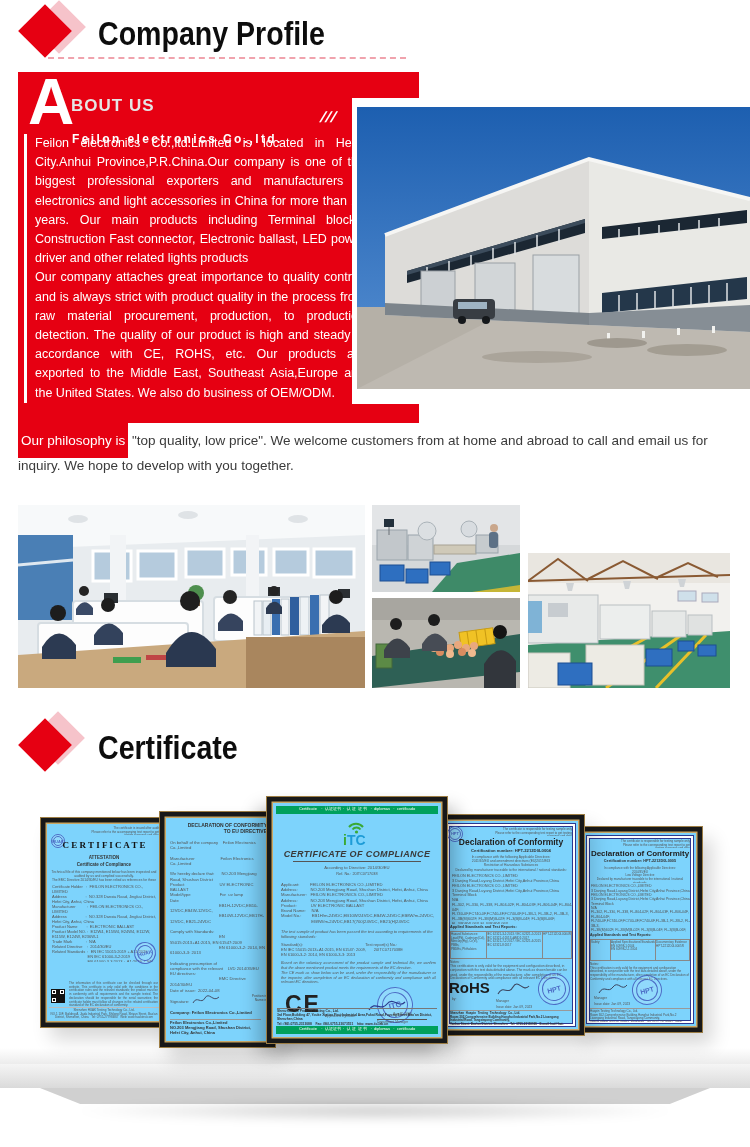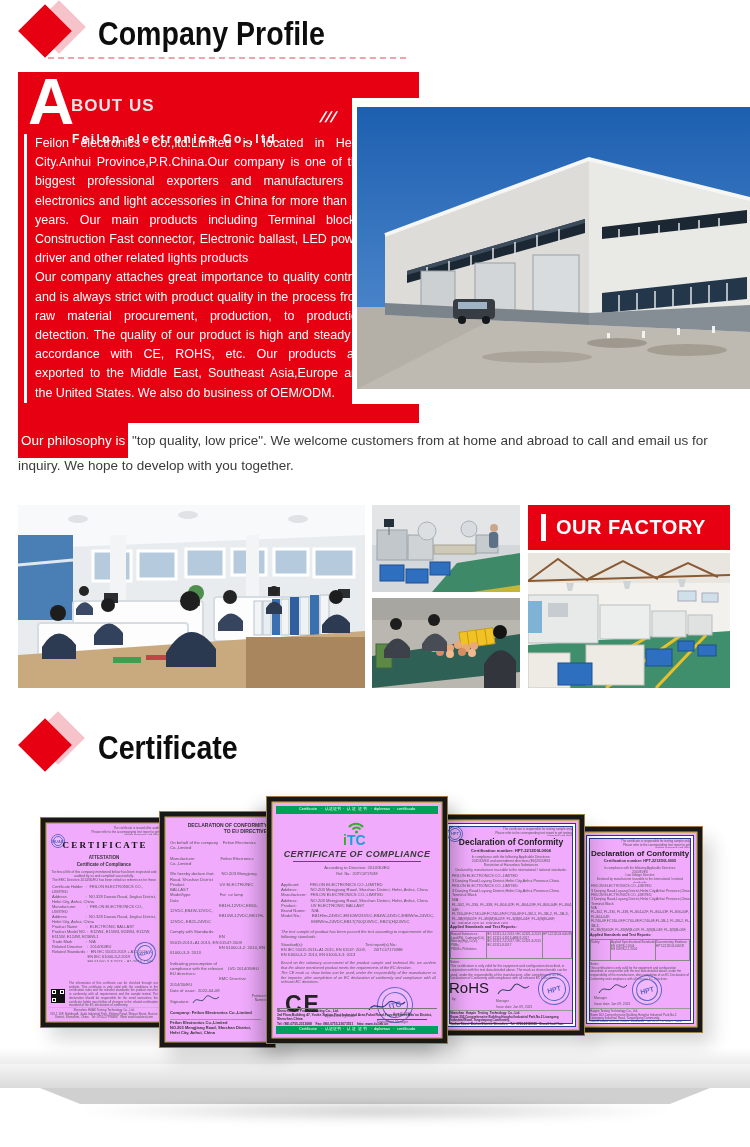--- a/index.html
+++ b/index.html
@@ -34,21 +34,21 @@
 
   
   .gal{position:absolute;overflow:hidden;background:#ccc;}
   .factory-banner{position:absolute;left:528px;top:505px;width:202px;height:45px;background:#e60012;}
   .fb-bar{position:absolute;left:13px;top:9px;width:5px;height:27px;background:#fff;}
   .fb-text{position:absolute;left:28px;top:11px;font-size:20px;font-weight:700;color:#fff;letter-spacing:.5px;}
 
   
   .frame{position:absolute;background:#181818;
          box-shadow:0 0 0 1px #9c7d44, 10px 12px 18px rgba(0,0,0,.16);}
-  .paper{position:absolute;inset:6px;background:#f0abfc;box-shadow:0 0 0 1.5px #c9a765;overflow:hidden;}
+  .paper{position:absolute;inset:6px;background:#7dd3fc;box-shadow:0 0 0 1.5px #c9a765;overflow:hidden;}
   .mic{white-space:pre-wrap;font-size:10px;line-height:1.25;color:#555;transform-origin:0 0;}
   .clip{overflow:hidden;position:absolute;}
   .s30{transform:scale(.30);width:333%;} .s33{transform:scale(.33);width:303%;}
   .s35{transform:scale(.35);width:286%;} .s38{transform:scale(.38);width:263%;}
   .s40{transform:scale(.40);width:250%;} .s42{transform:scale(.42);width:238%;}
   .s45{transform:scale(.45);width:222%;} .s50{transform:scale(.50);width:200%;}
   .ctr{text-align:center;} .rgt{text-align:right;} .bld{font-weight:700;color:#333;}
   .band{position:absolute;left:3px;right:3px;height:8px;background:#00a05c;}
   .stamp{position:absolute;border-radius:50%;border:1.5px solid #4053b8;color:#4053b8;
          display:flex;align-items:center;justify-content:center;font-weight:700;
@@ -275,24 +275,20 @@
       </g>
       <circle cx="24" cy="26" r="6" fill="#1d1d1d"></circle>
         <path d="M12 52 q12 -22 26 -2 l0 10 -26 0 z" fill="#3d424a"></path>
       <circle cx="62" cy="22" r="6" fill="#1d1d1d"></circle>
         <path d="M50 46 q12 -20 25 -2 l0 9 -25 0 z" fill="#474c55"></path>
       <circle cx="128" cy="34" r="7" fill="#141414"></circle>
         <path d="M112 66 q16 -26 32 -3 l0 27 -32 0 z" fill="#32363c"></path>
     </svg>
   </div>
 
-  <div class="factory-banner">
-    <div class="fb-bar"></div>
-    <div class="fb-text">OUR FACTORY</div>
-  </div>
 
   <div class="gal" style="left:528px;top:553px;width:202px;height:135px;">
     <svg width="202" height="135" viewBox="0 0 202 135">
       <rect width="202" height="135" fill="#f2f1ee"></rect>
       <rect x="0" y="0" width="202" height="30" fill="#e9e6e0"></rect>
       <g stroke="#8a5a33" stroke-width="2" fill="none">
         <path d="M0 28 L30 6 L60 28 M60 26 L95 8 L130 26 M130 24 L160 10 L190 24"></path>
         <line x1="0" y1="28" x2="202" y2="22"></line>
       </g>
       <g fill="#cfd3d6">
@@ -503,21 +499,21 @@
 IEC 62321-8:2017</div>
           </div>
         <div class="clip" style="position:relative;width:24%;height:100%;">
             <div class="mic s30">HPT-2212D0L0004R</div>
           </div>
       </div>
       <div class="clip" style="left:6px;right:6px;top:139px;height:20px;">
           <div class="mic s33">Notes:
 This certification is only valid for the equipment and configuration described, in conjunction with the test data detailed above. The mark as shown beside can be used, under the responsibility of the manufacturer, after completion of an EC Declaration of Conformity and compliance with all relevant EC Directives.</div>
         </div>
-      <div style="position:absolute;left:5px;top:158px;font-size:15px;font-weight:400;color:#1c1c1c;">RoHS</div>
+      <div style="position:absolute;left:5px;top:158px;font-size:15px;font-weight:700;color:#1c1c1c;">RoHS</div>
       <div class="clip" style="left:8px;top:176px;width:20px;height:5px;">
           <div class="mic s33">by:</div>
         </div>
       <svg style="position:absolute;left:52px;top:162px;" width="34" height="14" viewBox="0 0 34 14">
         <path d="M2 11 C7 1 12 13 17 4 S27 10 33 3" fill="none" stroke="#3c4660" stroke-width="1.1"></path>
       </svg>
       <div class="stamp" style="right:8px;top:152px;width:30px;height:30px;font-size:7px;">
           <i>HPT</i>
         </div>
       <div class="clip" style="left:52px;top:178px;width:40px;height:5px;">

